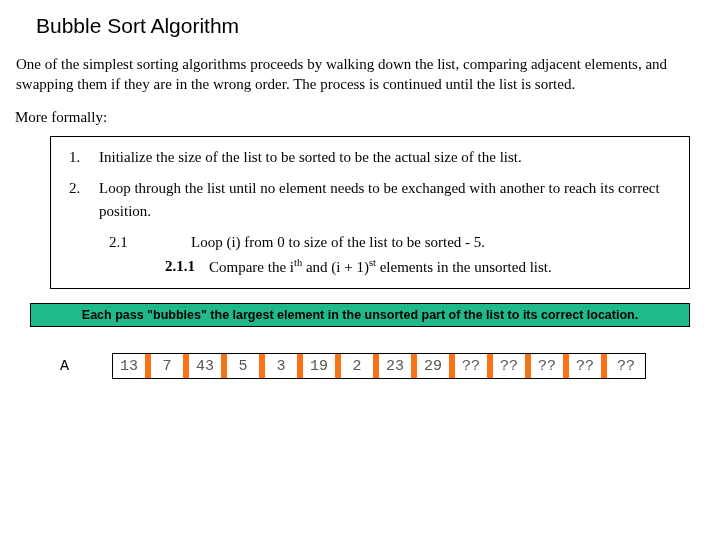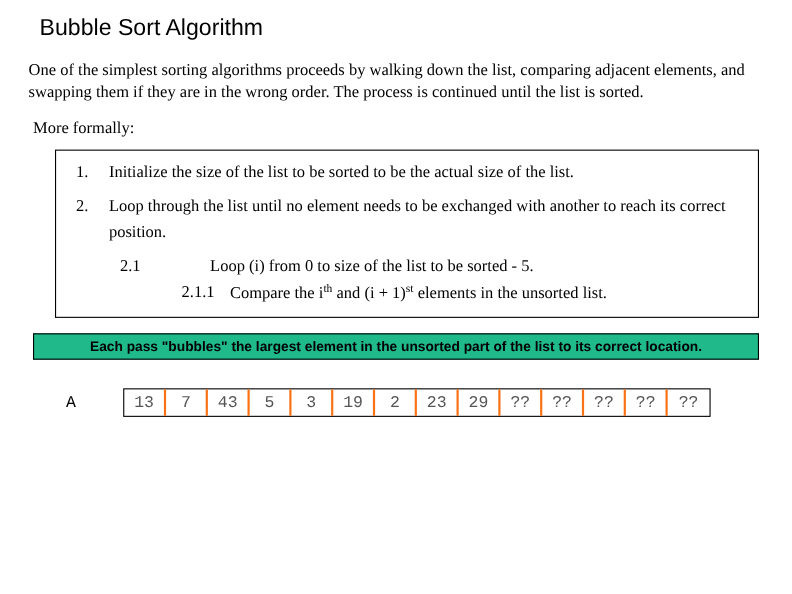--- a/index.html
+++ b/index.html
@@ -12,40 +12,40 @@
       color: #000;
       position: relative;
     }
     .title {
       font-family: Arial, Helvetica, sans-serif;
       font-size: 21px;
       padding: 14px 16px 0 36px;
       font-weight: 400;
     }
     .intro {
-      padding: 16px 42px 0 26px;
+      padding: 16px 42px 0 16px;
       line-height: 1.35;
     }
     .formal {
-      padding: 14px 0 0 30px;
+      padding: 14px 0 0 15px;
     }
     .box {
       margin: 10px 30px 0 50px;
       border: 1px solid #000;
       padding: 8px 18px 10px 18px;
       line-height: 1.5;
     }
     .step { display: flex; margin-top: 1px; }
     .step .num { width: 30px; flex-shrink: 0; text-align: left; }
     .step .txt { flex: 1; }
     .sub { display: flex; margin-left: 40px; margin-top: 1px; gap: 48px; }
     .sub .num { width: 34px; flex-shrink: 0; }
     .sub .txt { flex: 1; }
     .subsub { display: flex; margin-left: 96px; margin-top: 1px; }
-    .subsub .num { width: 44px; flex-shrink: 0; }
+    .subsub .num { width: 44px; flex-shrink: 0; font-weight: bold; }
     .subsub .txt { flex: 1; }
     .gap { height: 8px; }
     sup { font-size: 0.7em; }
     .highlight {
       margin: 14px 30px 0 30px;
       background: #1fb98a;
       border: 1px solid #000;
       font-family: Arial, Helvetica, sans-serif;
       font-weight: bold;
       font-size: 12.5px;
@@ -60,21 +60,21 @@
       font-size: 15px;
     }
     .arr-label { width: 52px; }
     .arr {
       display: flex;
       border: 1px solid #000;
     }
     .cell {
       width: 38px;
       height: 24px;
-      border-right: 2px solid #f97316;
+      border-right: 6px solid #f97316;
       display: flex;
       align-items: center;
       justify-content: center;
       color: #555;
     }
     .cell:last-child { border-right: none; }
   </style>
 </head>
 <body>
 

